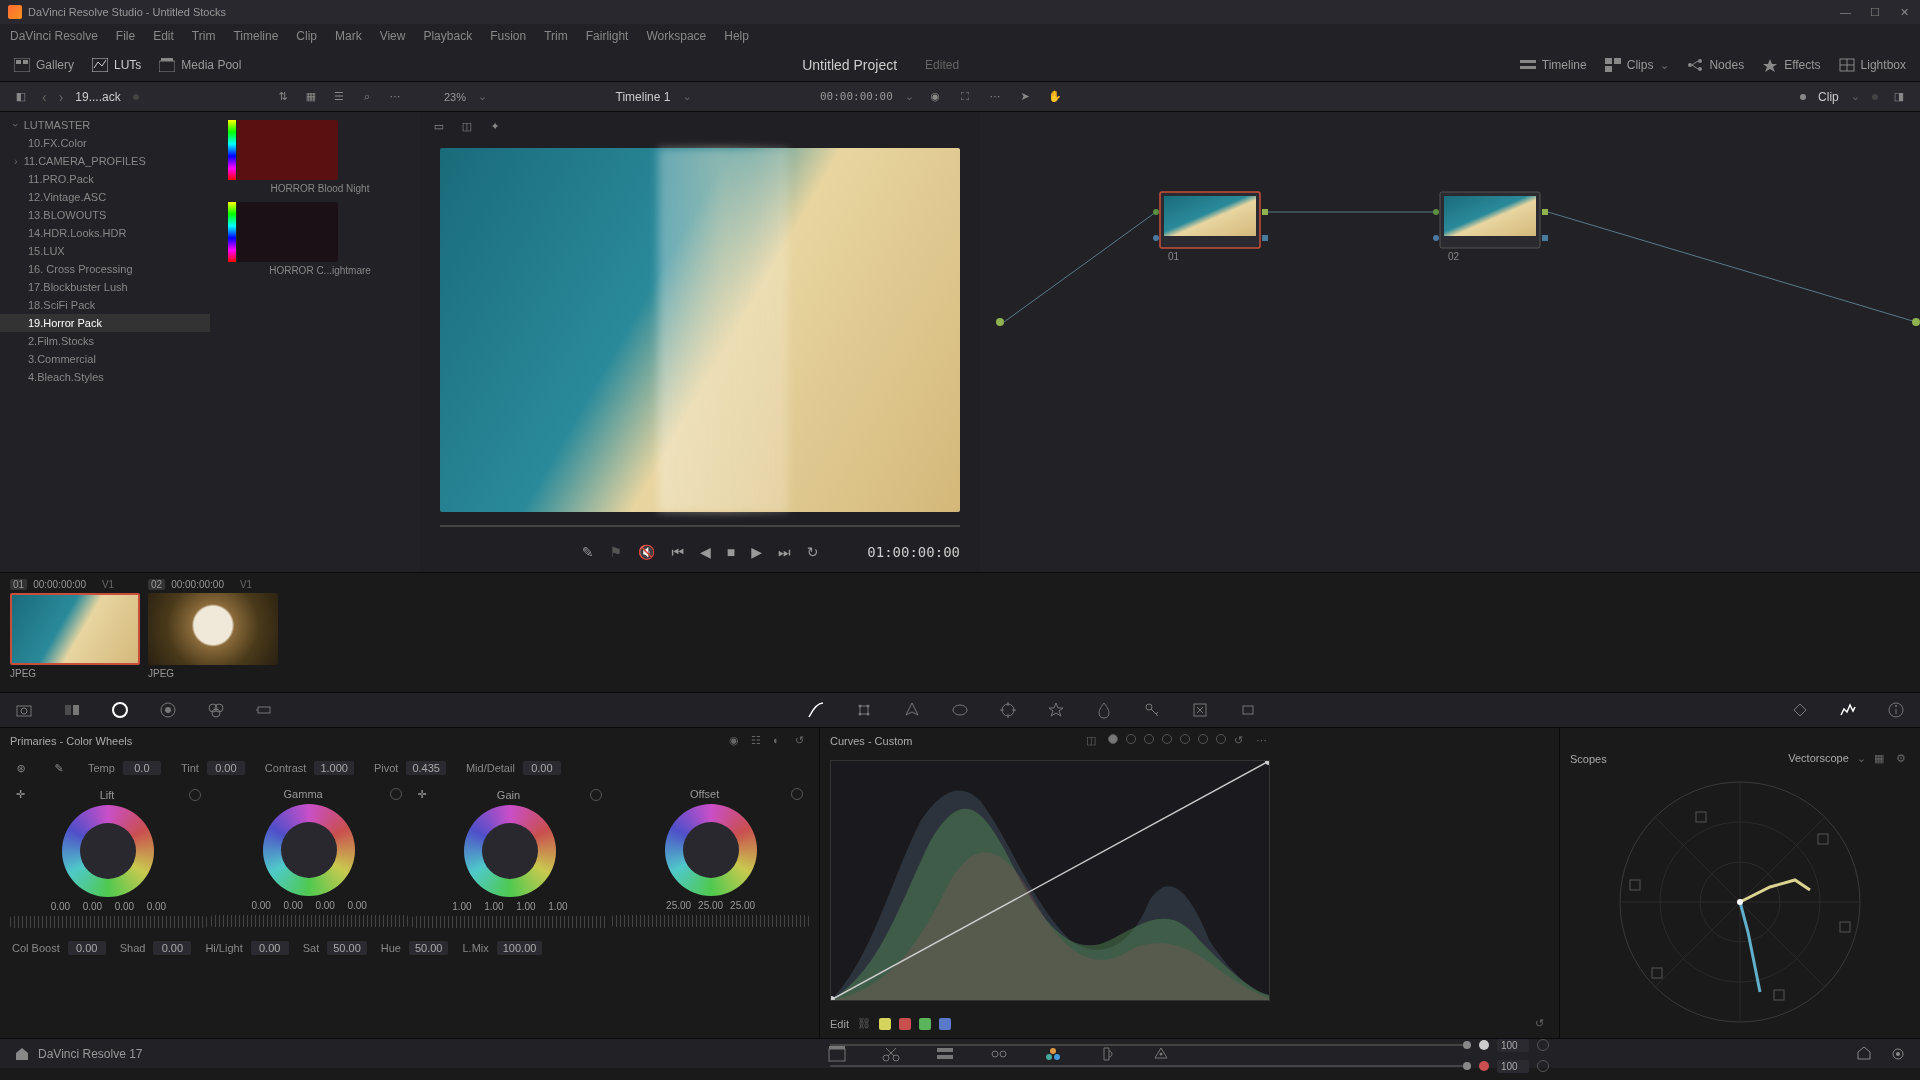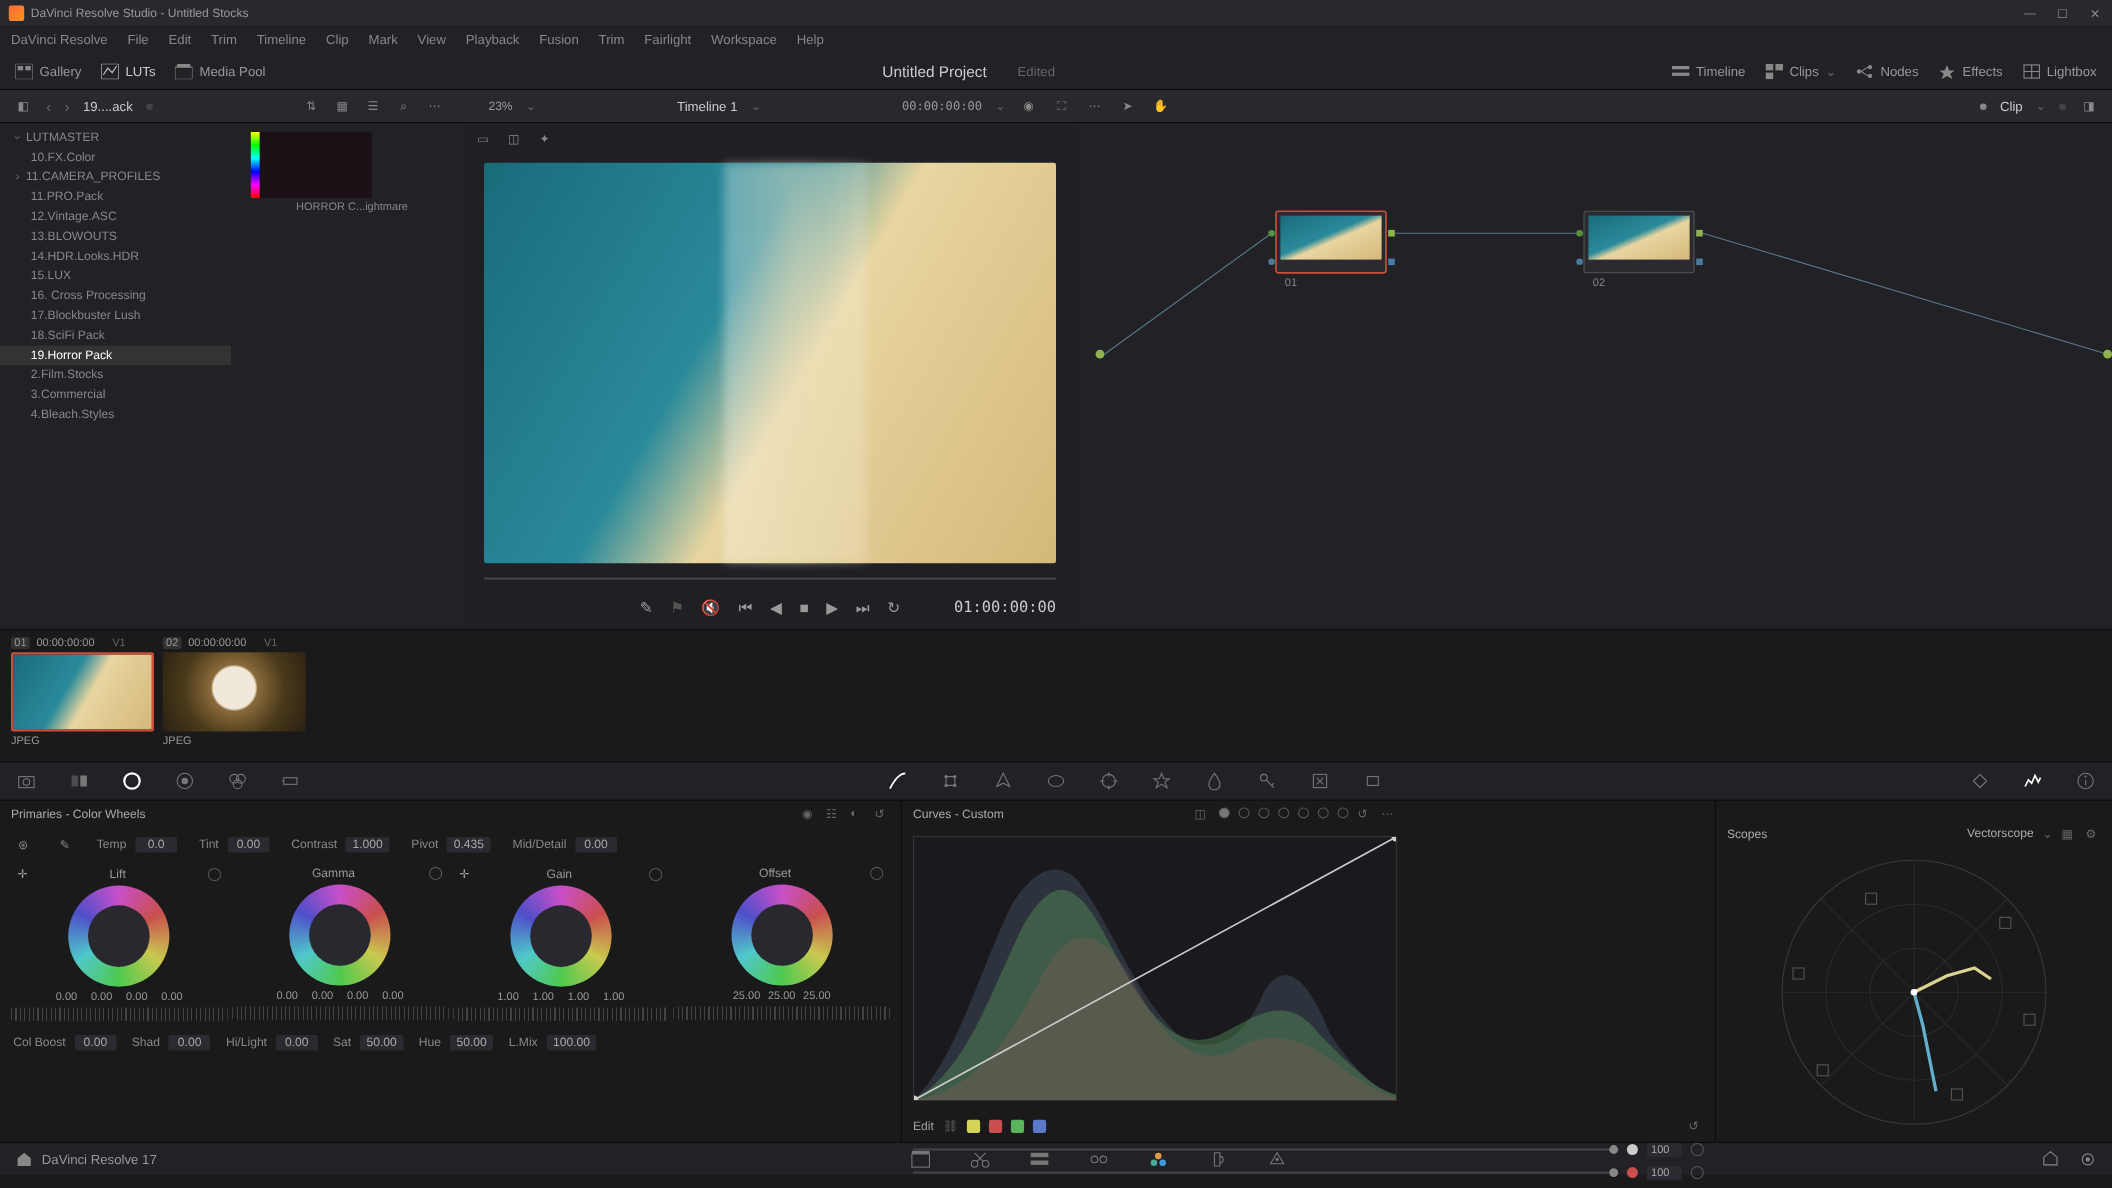--- a/index.html
+++ b/index.html
@@ -324,20 +324,24 @@
       <div class="tree-item">17.Blockbuster Lush</div>
       <div class="tree-item">18.SciFi Pack</div>
       <div class="tree-item active">19.Horror Pack</div>
       <div class="tree-item">2.Film.Stocks</div>
       <div class="tree-item">3.Commercial</div>
       <div class="tree-item">4.Bleach.Styles</div>
     </div>
   </div>
 
   <div class="lut-thumbs">
+    <div class="lut-thumb">
+      <div class="lut-thumb-img red"></div>
+      <span class="lut-thumb-label">HORROR Blood Night</span>
+    </div>
     <div class="lut-thumb">
       <div class="lut-thumb-img dark"></div>
       <span class="lut-thumb-label">HORROR C...ightmare</span>
     </div>
   </div>
 
   <div class="viewer-panel">
     <div class="viewer-header">
       <span class="icon-btn">▭</span>
       <span class="icon-btn">◫</span>

